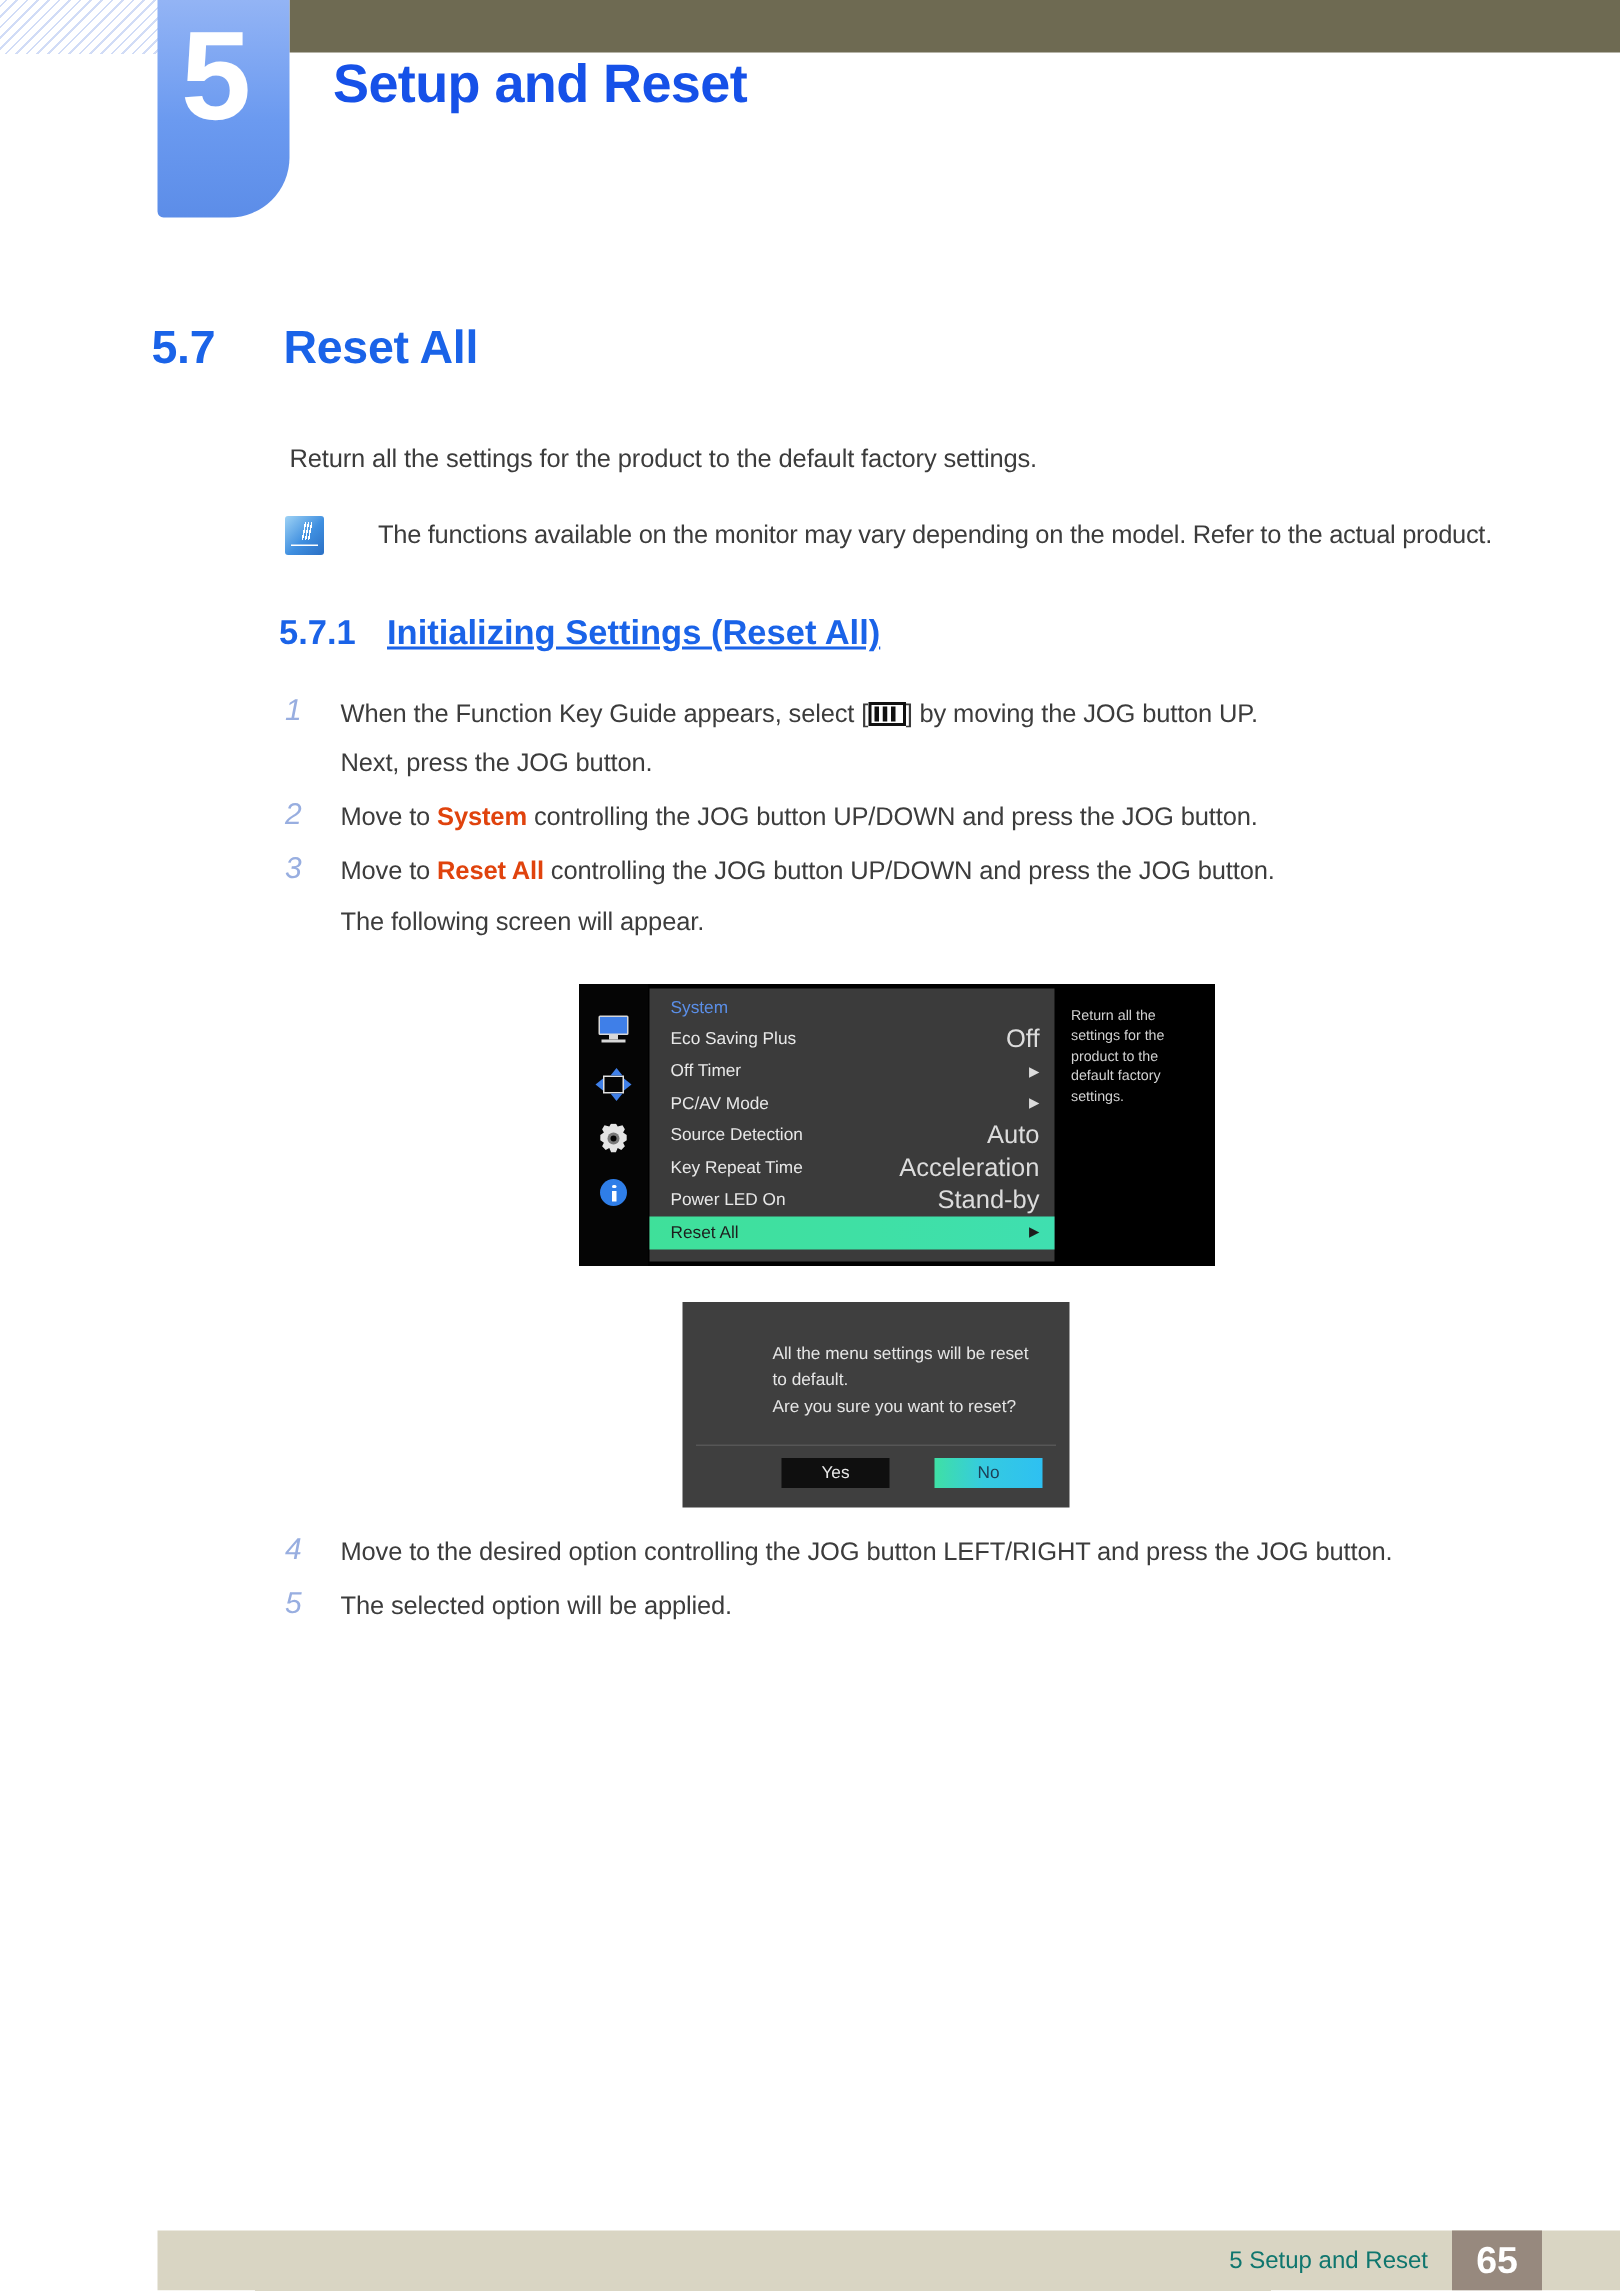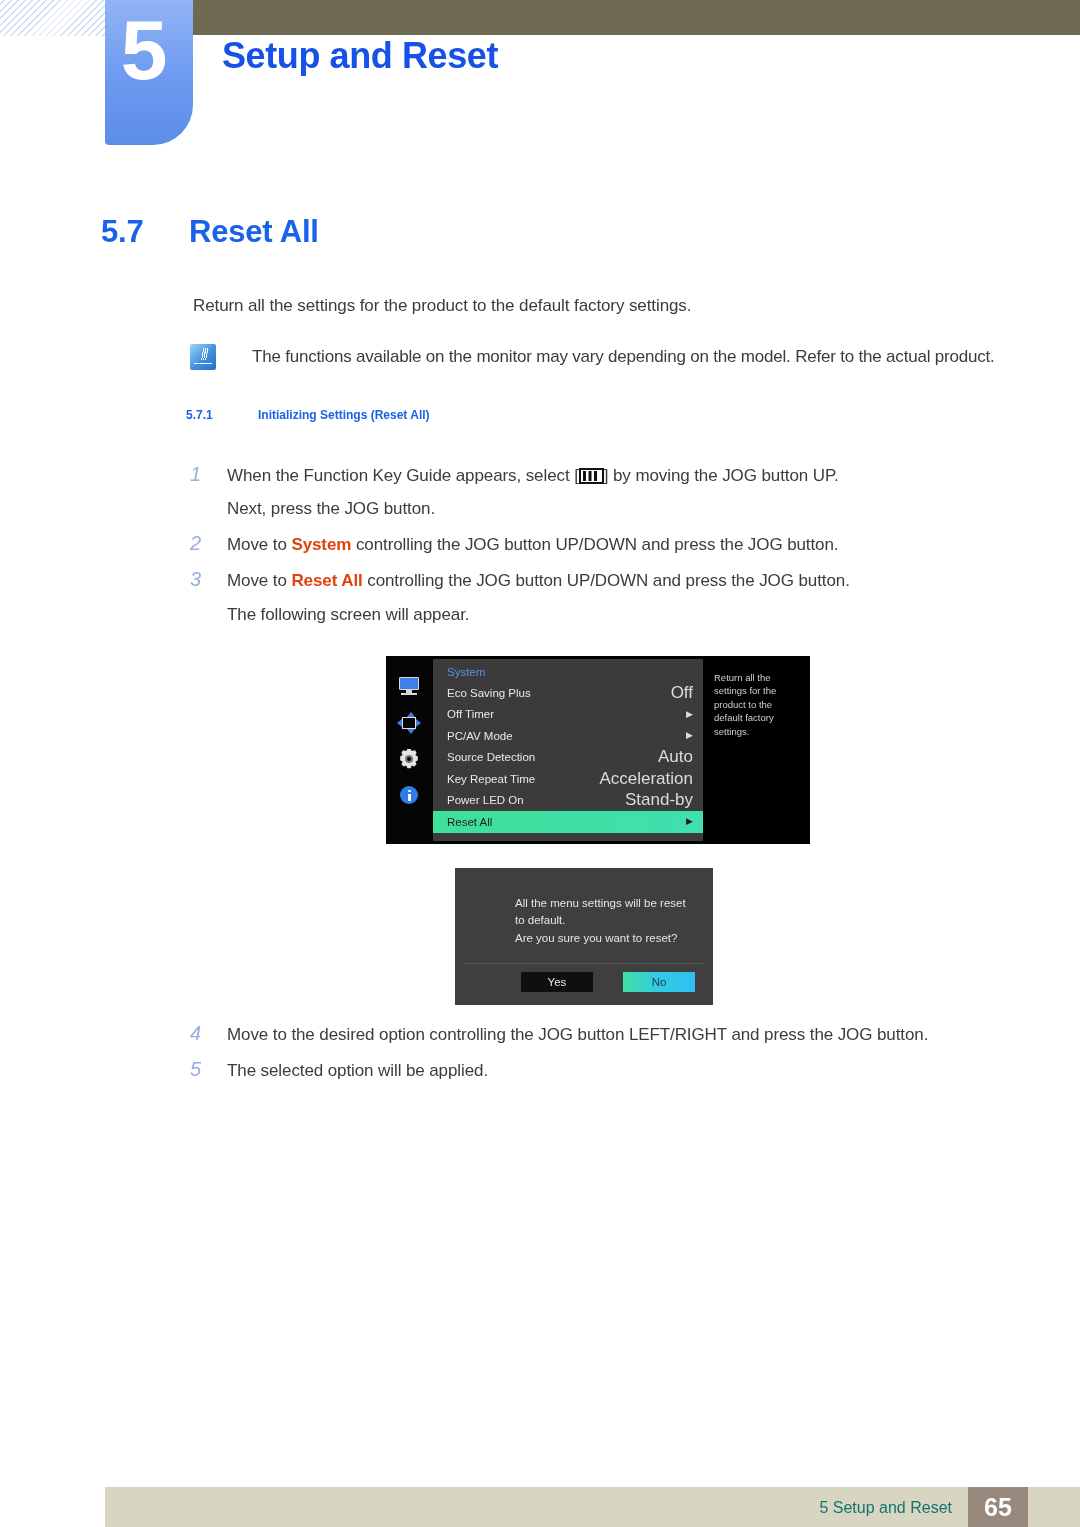--- a/index.html
+++ b/index.html
@@ -118,22 +118,23 @@
     font-size: 17px;
     color: #3c3c3c;
     letter-spacing: -0.2px;
     line-height: 1.25;
   }
 
   .sub-heading {
     position: absolute;
     left: 186px; top: 408px;
     color: #1a63e8;
-    font-size: 12px;
+    font-size: 23px;
     font-weight: bold;
+    text-decoration: underline;
   }
   .sub-heading .num { display:inline-block; width: 72px; }
 
   
   .steps {
     position: absolute;
     left: 190px;
     width: 830px;
   }
   .steps-top { top: 459px; }

